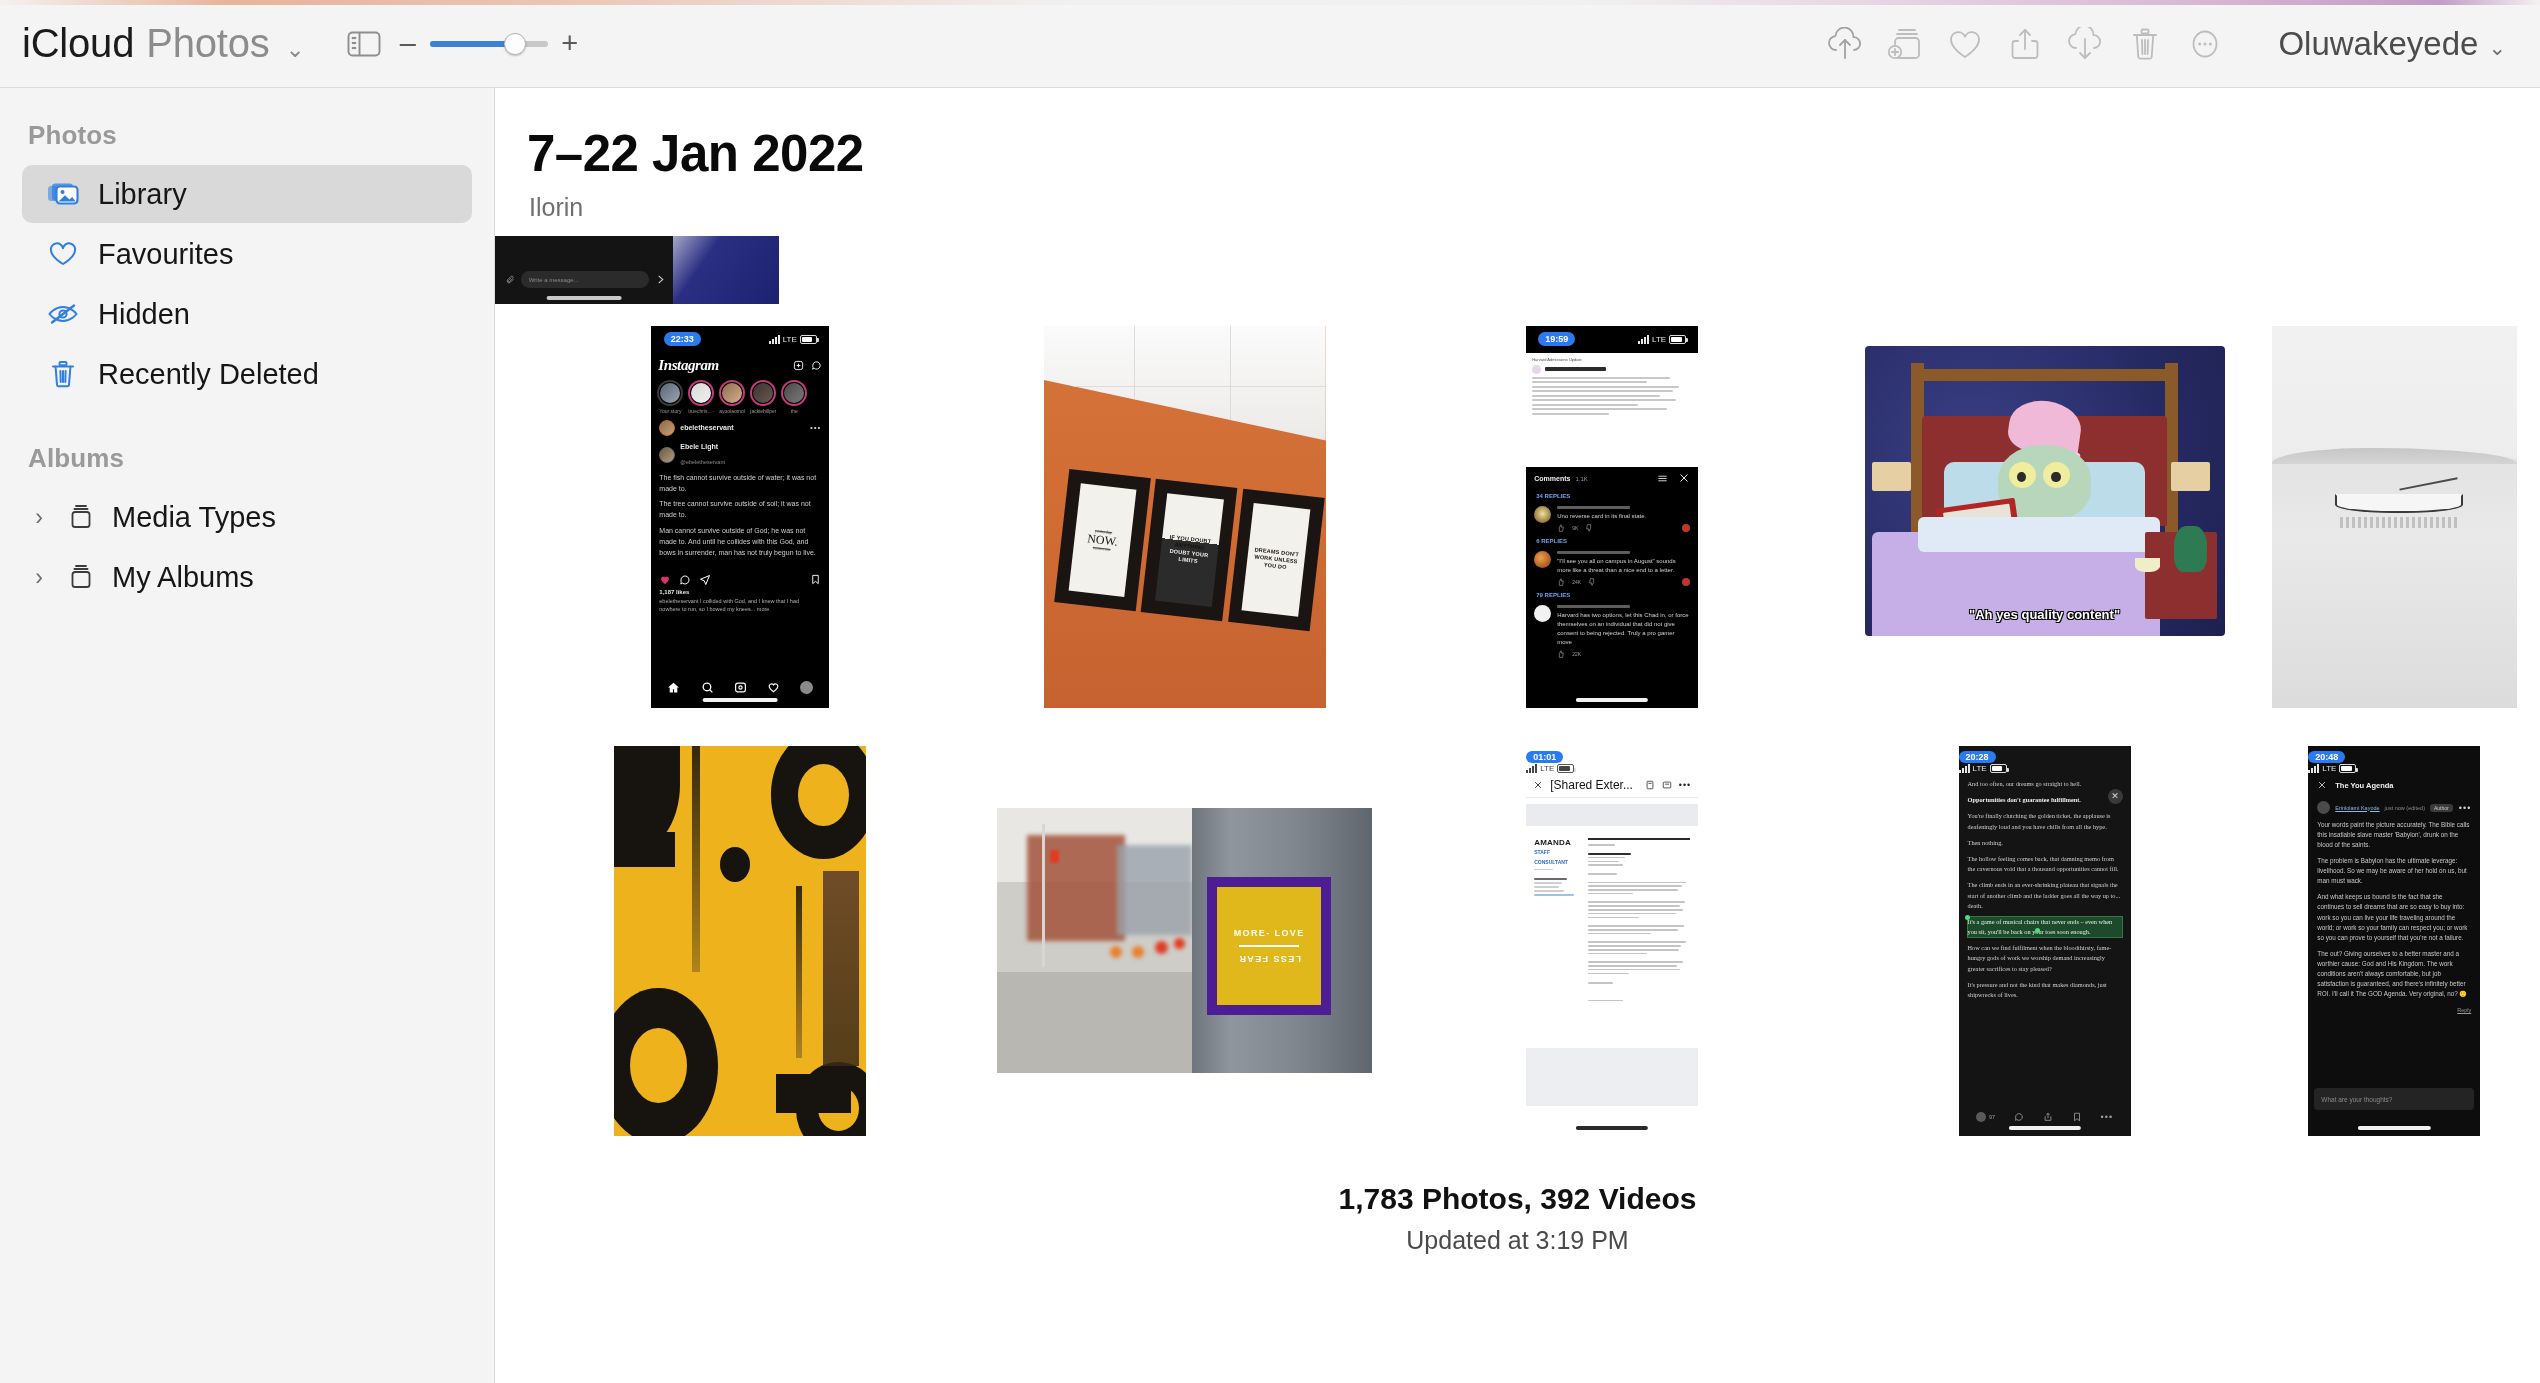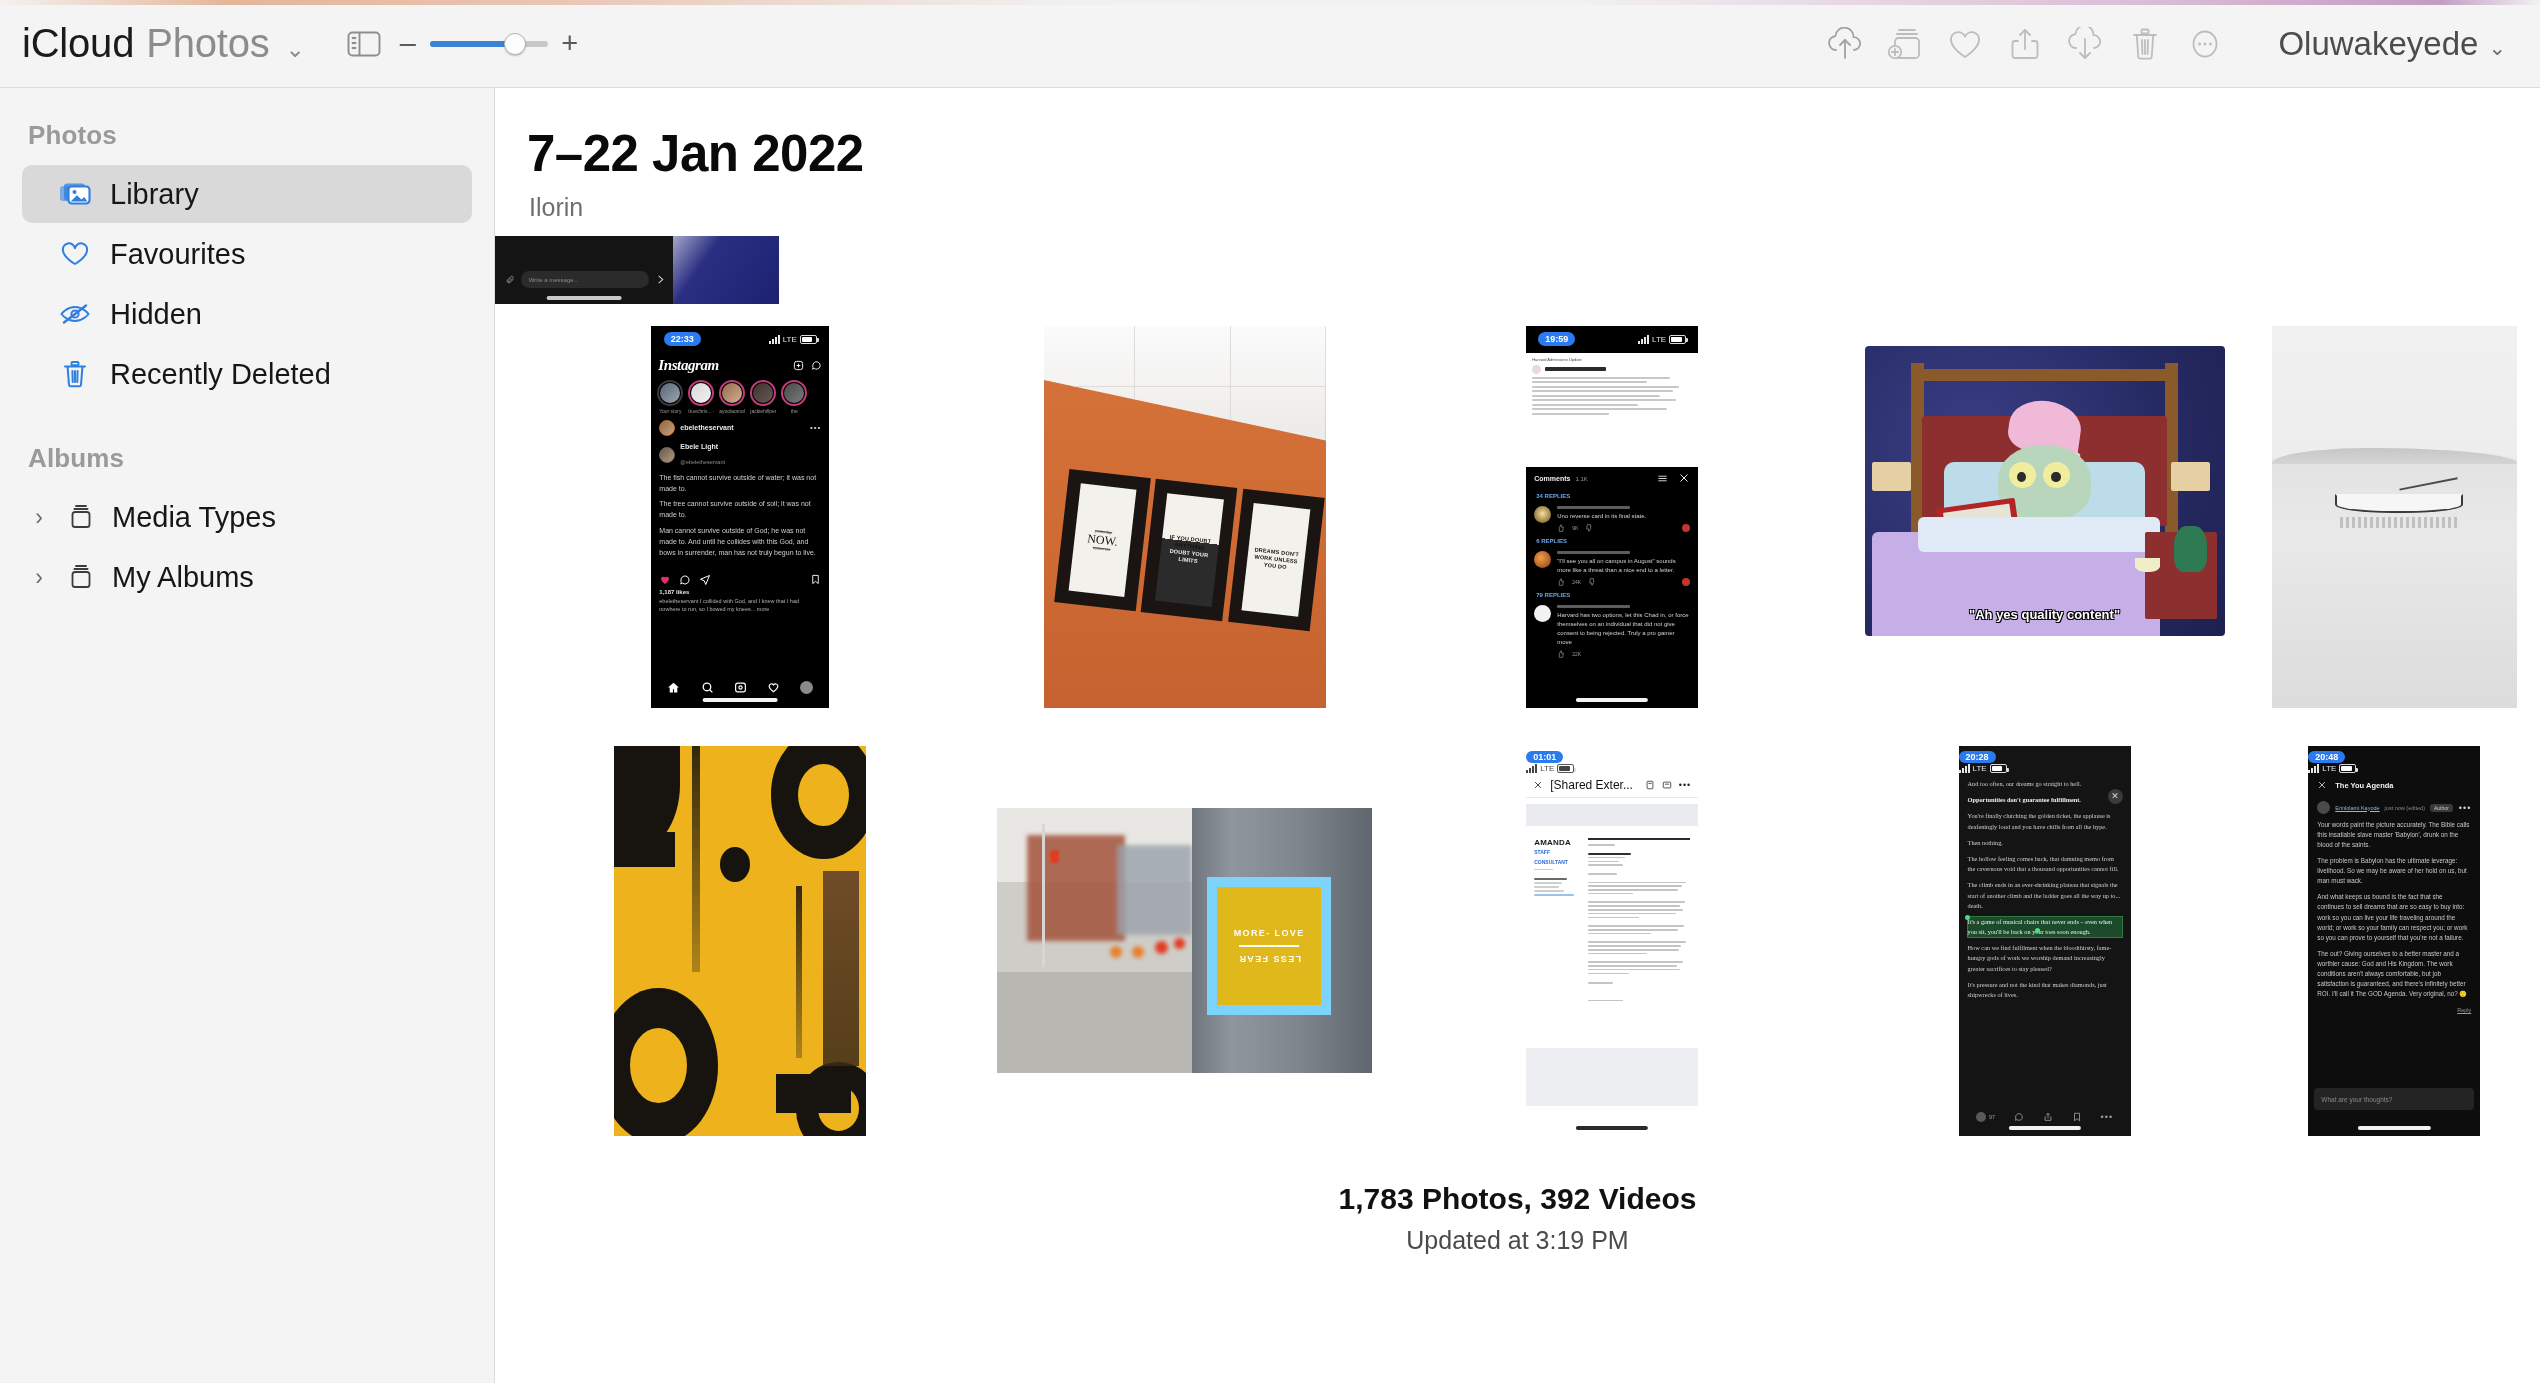--- a/index.html
+++ b/index.html
@@ -73,21 +73,21 @@
     border-right: 1px solid #dcdcdc;
     padding-top: 22px;
     overflow: hidden;
   }
   .sb-head {
     font-size: 26px; font-weight: bold; color: #9a9a9a;
     padding: 10px 0 12px 28px; letter-spacing: .1px;
   }
   .sb-item {
     height: 58px; display: flex; align-items: center;
-    margin: 2px 22px; padding-left: 36px; border-radius: 10px;
+    margin: 2px 22px; padding-left: 24px; border-radius: 10px;
     gap: 18px; cursor: default;
   }
   .sb-item.selected { background: #d9d9d9; }
   .sb-item .lbl { font-size: 29px; color: #161616; }
   .sb-icon { width: 34px; height: 34px; display: flex; align-items: center; justify-content: center; color: #2f7fe0; }
   .sb-icon svg { display: block; }
   .disclose { width: 22px; display: flex; align-items: center; justify-content: center; color: #6d6d6d; font-size: 23px; margin-left: -26px; }
   .sb-item.album { padding-left: 32px; gap: 14px; }
   .sb-item.album .sb-icon { color: #3c3c3c; }
   .sb-gap { height: 28px; }
@@ -236,21 +236,21 @@
   .street .bg { position:absolute; inset:0; background:
         linear-gradient(180deg,#e8e7e4 0 28%, #cfcdc8 28% 62%, #b9b7b2 62% 100%); filter: blur(0.5px); }
   .street .bldg { position:absolute; left: 8%; top: 10%; width: 26%; height: 40%; background:#a4543c; filter: blur(2px); opacity:.85;}
   .street .bldg2{ position:absolute; left: 32%; top: 14%; width: 20%; height: 34%; background:#9aa2ab; filter: blur(2px); opacity:.8;}
   .street .lightpost{position:absolute;left:12%;top:6%;width:3px;height:54%;background:#d8d6d2;filter:blur(.6px);}
   .street .redlight{position:absolute;left:14%;top:16%;width:9px;height:13px;border-radius:3px;background:#e23b22;filter:blur(1px);}
   .street .bokeh{position:absolute;border-radius:50%;filter:blur(2px);}
   .street .pole { position:absolute; left: 52%; right: 0; top: 0; bottom: 0;
                   background: linear-gradient(90deg,#6f757c 0%, #8f969d 22%, #7e858c 60%, #5f666d 100%); }
   .street .sticker { position:absolute; left: 56%; width: 33%; top: 26%; height: 52%;
-                     background:#7dd3fc; padding: 10px; }
+                     background:#4c1d95; padding: 10px; }
   .street .sticker .in { background:#e0b81b; width:100%; height:100%; display:flex; flex-direction:column;
                          align-items:center; justify-content:center; color:#fdfdf8; font-weight:bold; gap: 3px;}
   .street .sticker .t1 { font-size: 9px; letter-spacing: 1.4px; line-height:1.25; text-align:center; }
   .street .sticker .rule { width: 58%; height: 2px; background:#fdfdf8; margin: 3px 0; }
   .street .sticker .t2 { font-size: 9px; letter-spacing: 1.4px; line-height:1.25; text-align:center; transform: rotate(180deg); }
 
   
   .doc { background:#fff; position:relative; }
   .doc .nav { display:flex; align-items:center; gap: 7px; padding: 5px 7px; border-bottom:1px solid #e8e8e8;}
   .doc .nav .ttl { font-size: 12px; color:#111; flex:1; }

